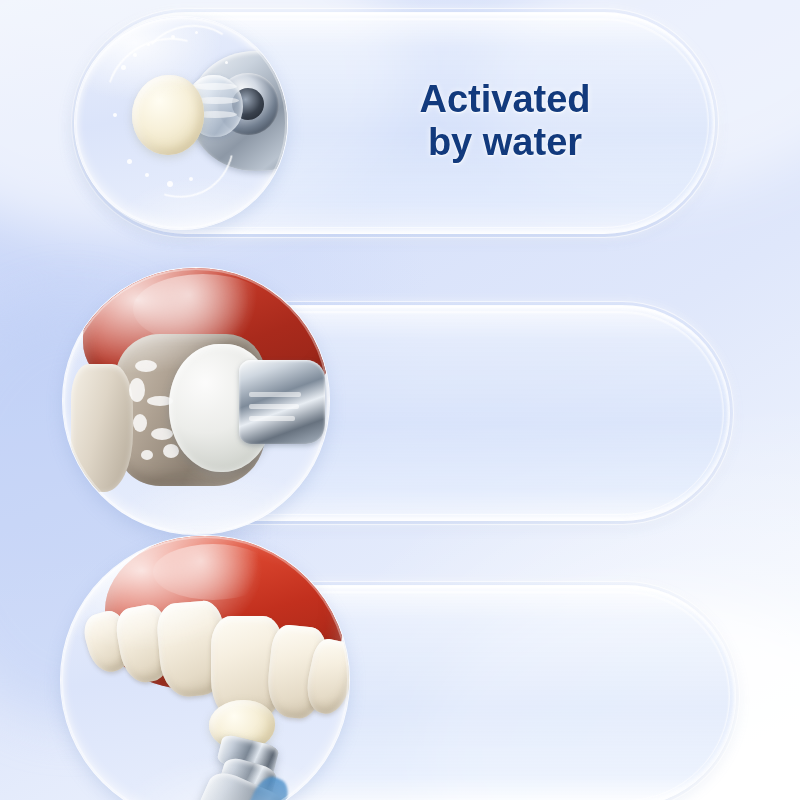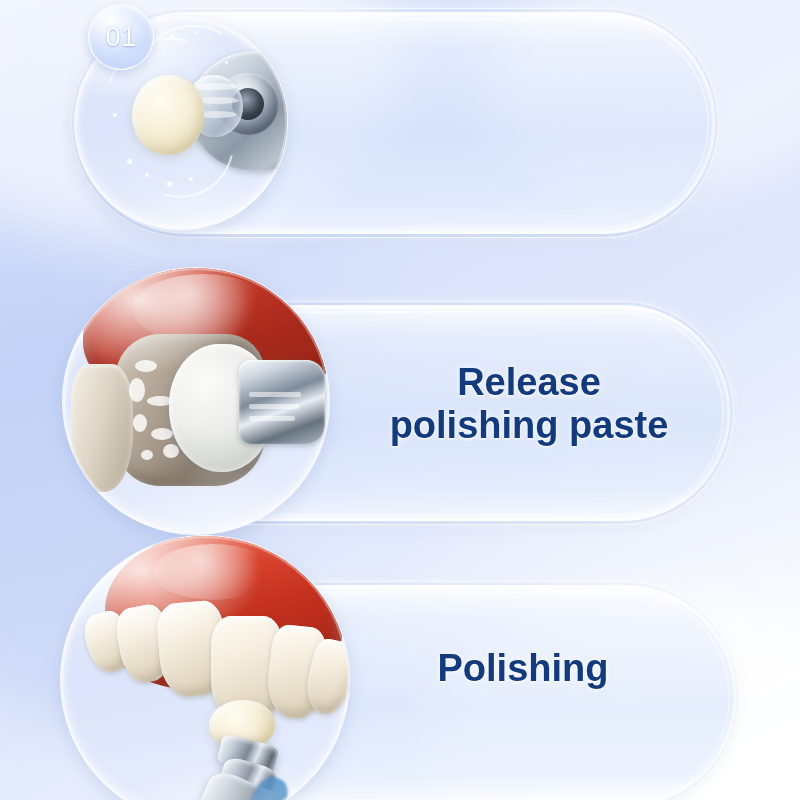--- a/index.html
+++ b/index.html
@@ -240,24 +240,23 @@
         <div class="splash" style="left:52px;top:142px;width:5px;height:5px;"></div>
         <div class="splash" style="left:70px;top:156px;width:4px;height:4px;"></div>
         <div class="splash" style="left:92px;top:164px;width:6px;height:6px;"></div>
         <div class="splash" style="left:114px;top:160px;width:4px;height:4px;"></div>
         <div class="splash" style="left:38px;top:96px;width:4px;height:4px;"></div>
         <div class="splash" style="left:150px;top:44px;width:3px;height:3px;"></div>
       </div>
       <div class="bubble-gloss"></div>
     </div>
 
-    <div class="badge">
-      <span>01</span>
-    </div>
-
+
+    <div class="caption">Activated
+by water</div>
   </div>
 
   <div class="step" id="step2">
     <div class="pill"></div>
     <div class="pill-rim"></div>
 
     <div class="bubble">
       <div class="art">
         <div class="gum" style="left:20px;top:-8px;width:250px;height:150px;"></div>
         <div class="gum-gloss" style="left:70px;top:6px;width:140px;height:70px;"></div>
@@ -275,22 +274,20 @@
         <div class="cup2" style="left:106px;top:76px;width:104px;height:128px;"></div>
         <div class="shank" style="left:176px;top:92px;width:86px;height:84px;"></div>
         <div class="shank-band" style="left:186px;top:124px;width:52px;height:5px;"></div>
         <div class="shank-band" style="left:186px;top:136px;width:50px;height:5px;"></div>
         <div class="shank-band" style="left:186px;top:148px;width:46px;height:5px;"></div>
       </div>
       <div class="bubble-gloss"></div>
     </div>
 
 
-    <div class="caption">Release
-polishing paste</div>
   </div>
 
   <div class="step" id="step3">
     <div class="pill"></div>
     <div class="pill-rim"></div>
 
     <div class="bubble">
       <div class="art">
         <div class="gum3" style="left:44px;top:-6px;width:238px;height:160px;"></div>
         <div class="gum-gloss" style="left:92px;top:8px;width:120px;height:56px;"></div>
@@ -305,16 +302,15 @@
         <div class="powder" style="left:148px;top:164px;width:66px;height:50px;"></div>
         <div class="hp3" style="left:158px;top:204px;width:58px;height:30px;border-radius:22%;transform:rotate(14deg);"></div>
         <div class="hp3" style="left:160px;top:226px;width:54px;height:34px;border-radius:30%;transform:rotate(16deg);"></div>
         <div class="hp3" style="left:138px;top:246px;width:88px;height:62px;border-radius:26% 30% 18% 24%;transform:rotate(24deg);"></div>
         <div class="hp3-blue" style="left:188px;top:240px;width:34px;height:62px;transform:rotate(24deg);"></div>
       </div>
       <div class="bubble-gloss"></div>
     </div>
 
 
-    <div class="caption">Polishing</div>
   </div>
 
 </div>
 
 </body></html>

